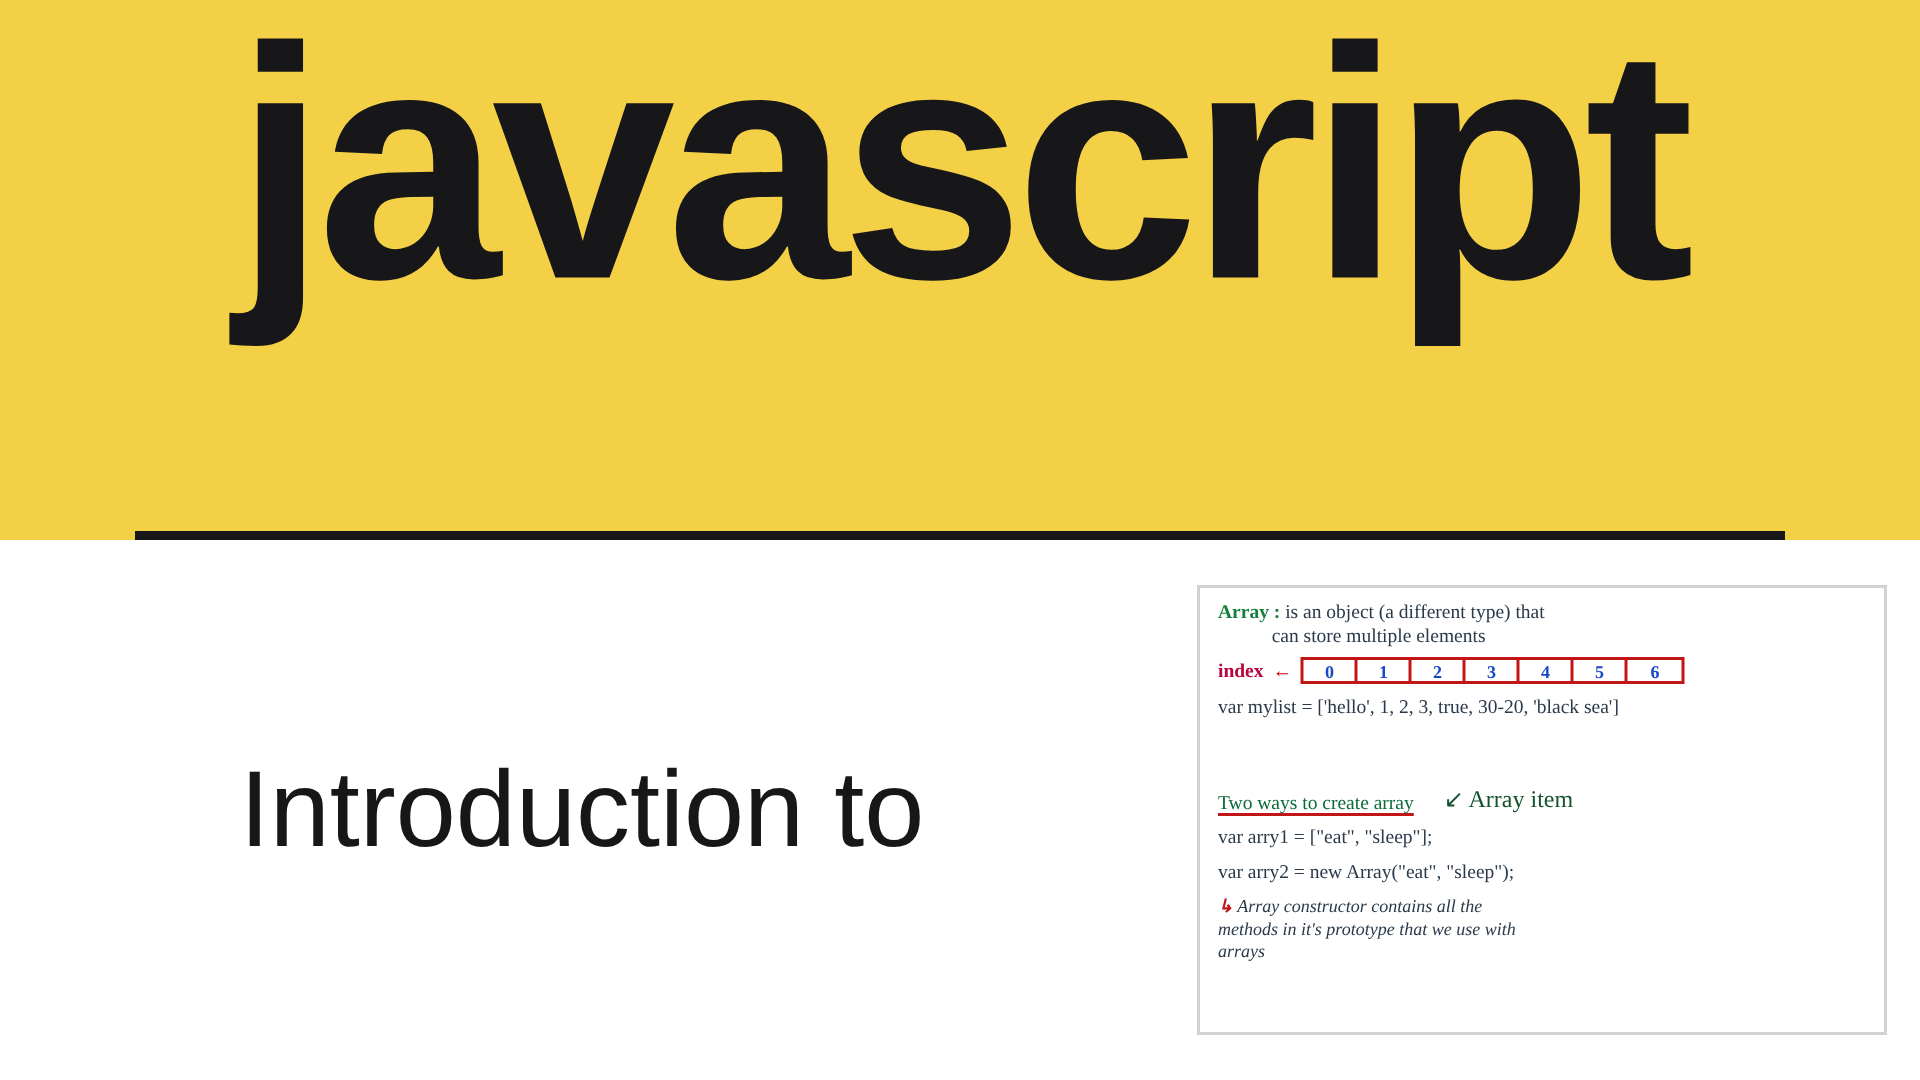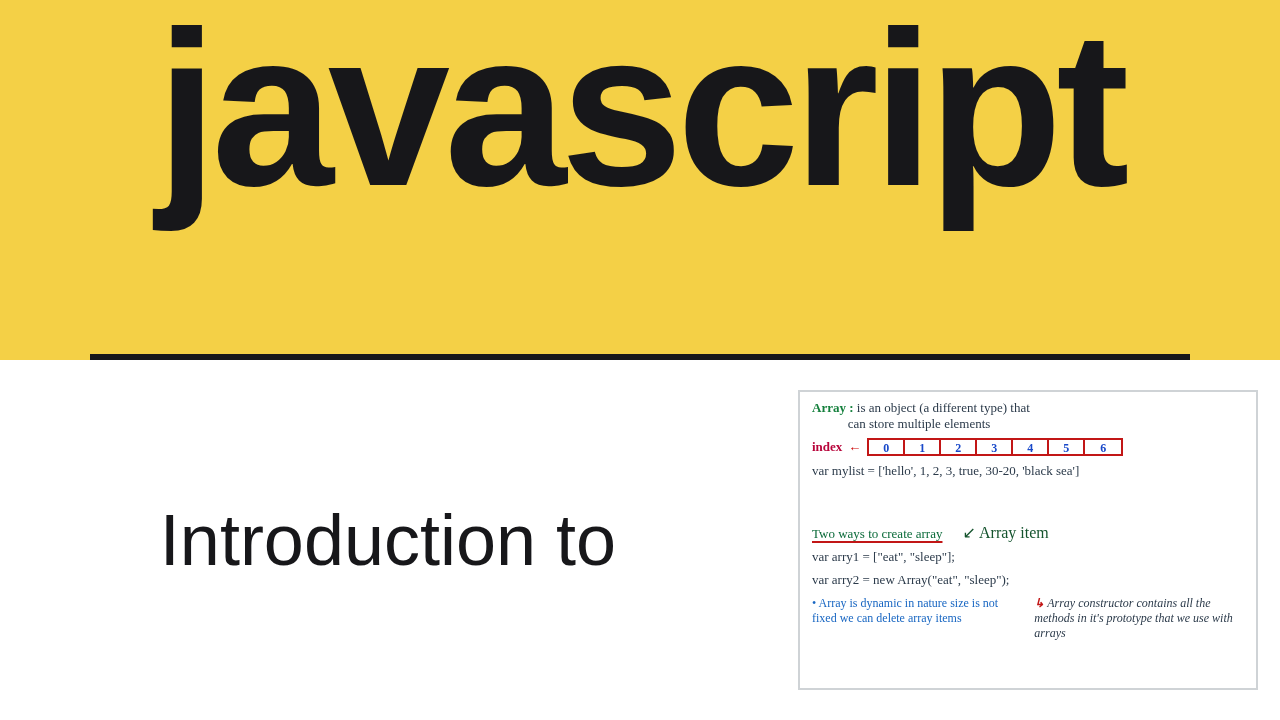--- a/index.html
+++ b/index.html
@@ -130,23 +130,19 @@
 
     <div style="display:flex;align-items:flex-end;gap:20px;">
       <span class="two-ways">Two ways to create array</span>
       <span class="annot">↙ <span>Array item</span></span>
     </div>
 
     <div class="code-line">var arry1 = ["eat", "sleep"];</div>
     <div class="code-line">var arry2 = new Array("eat", "sleep");</div>
 
     <div class="foot-row">
-      <div class="foot-col left">
-        <span class="bullet">•</span>
-        <span>Array is dynamic in nature size is not fixed we can delete array items</span>
-      </div>
       <div class="foot-col right">
         <span class="arrow-down">↳</span>
         <span>Array constructor contains all the methods in it's prototype that we use with arrays</span>
       </div>
     </div>
   </div>
 </div>
 
 </body></html>

